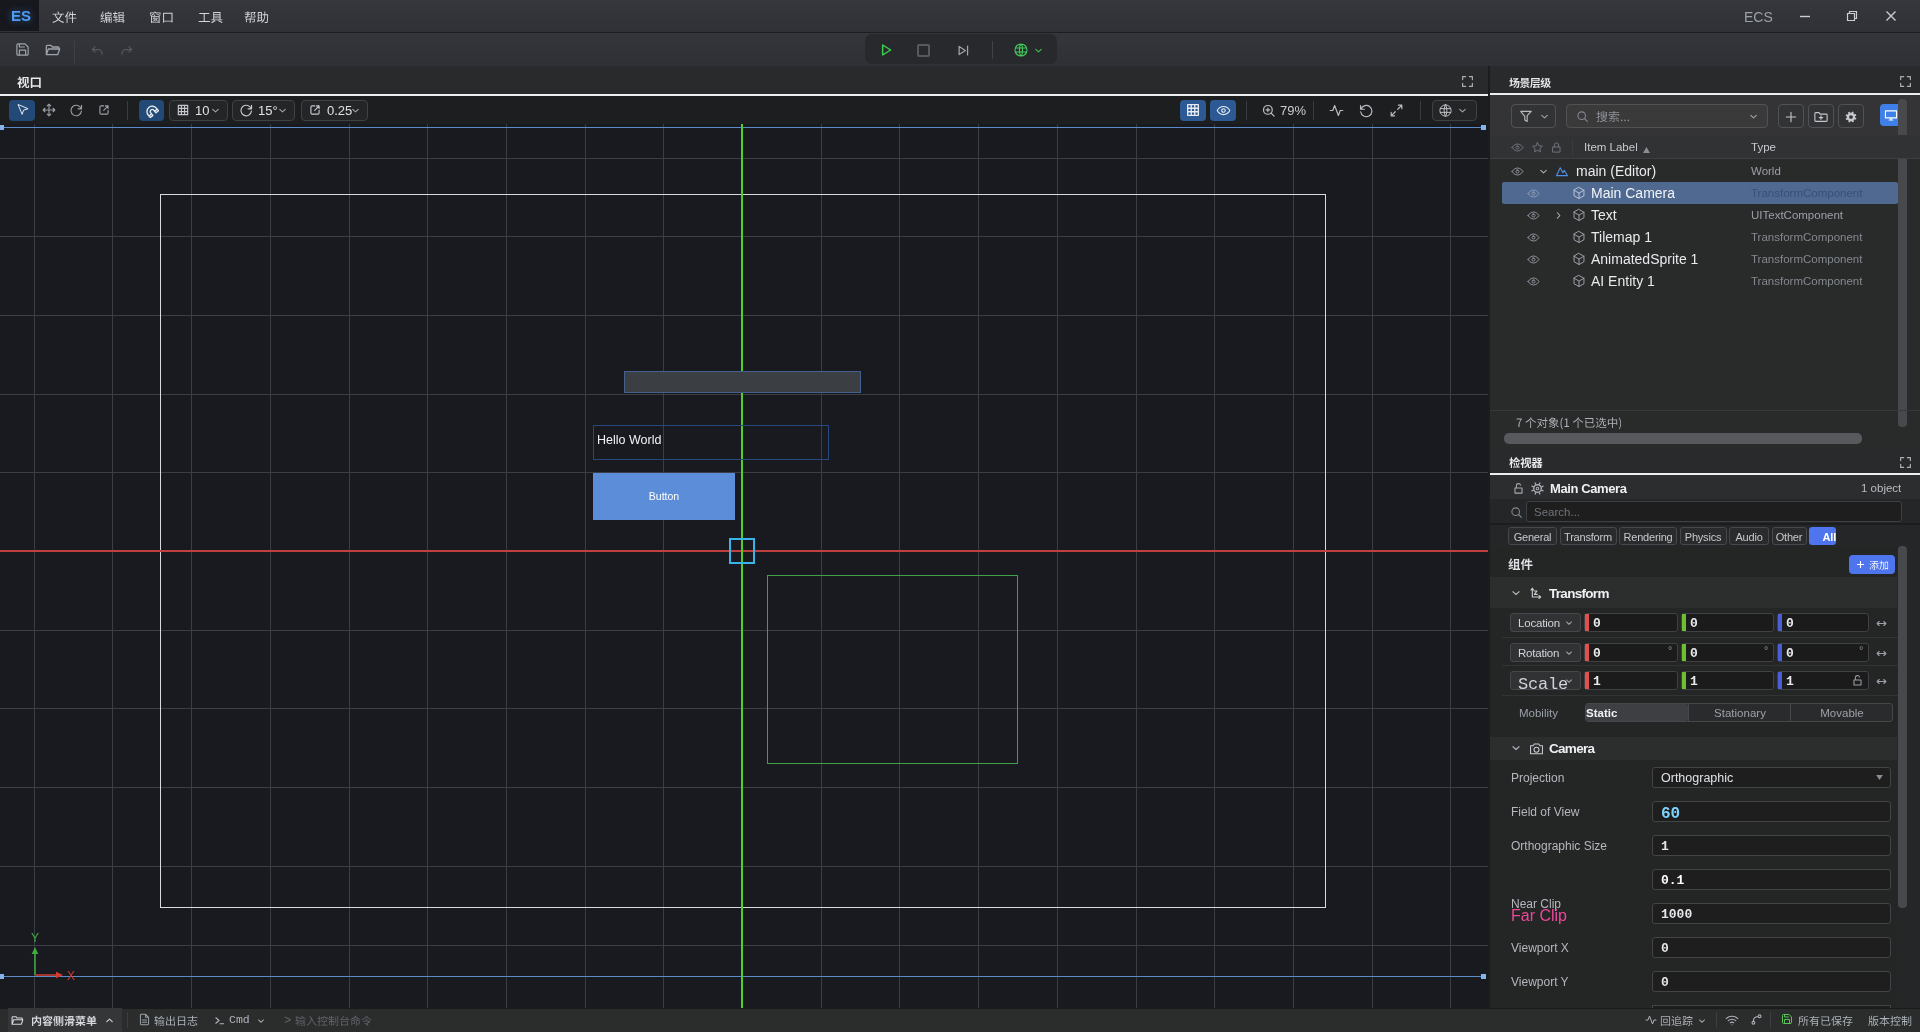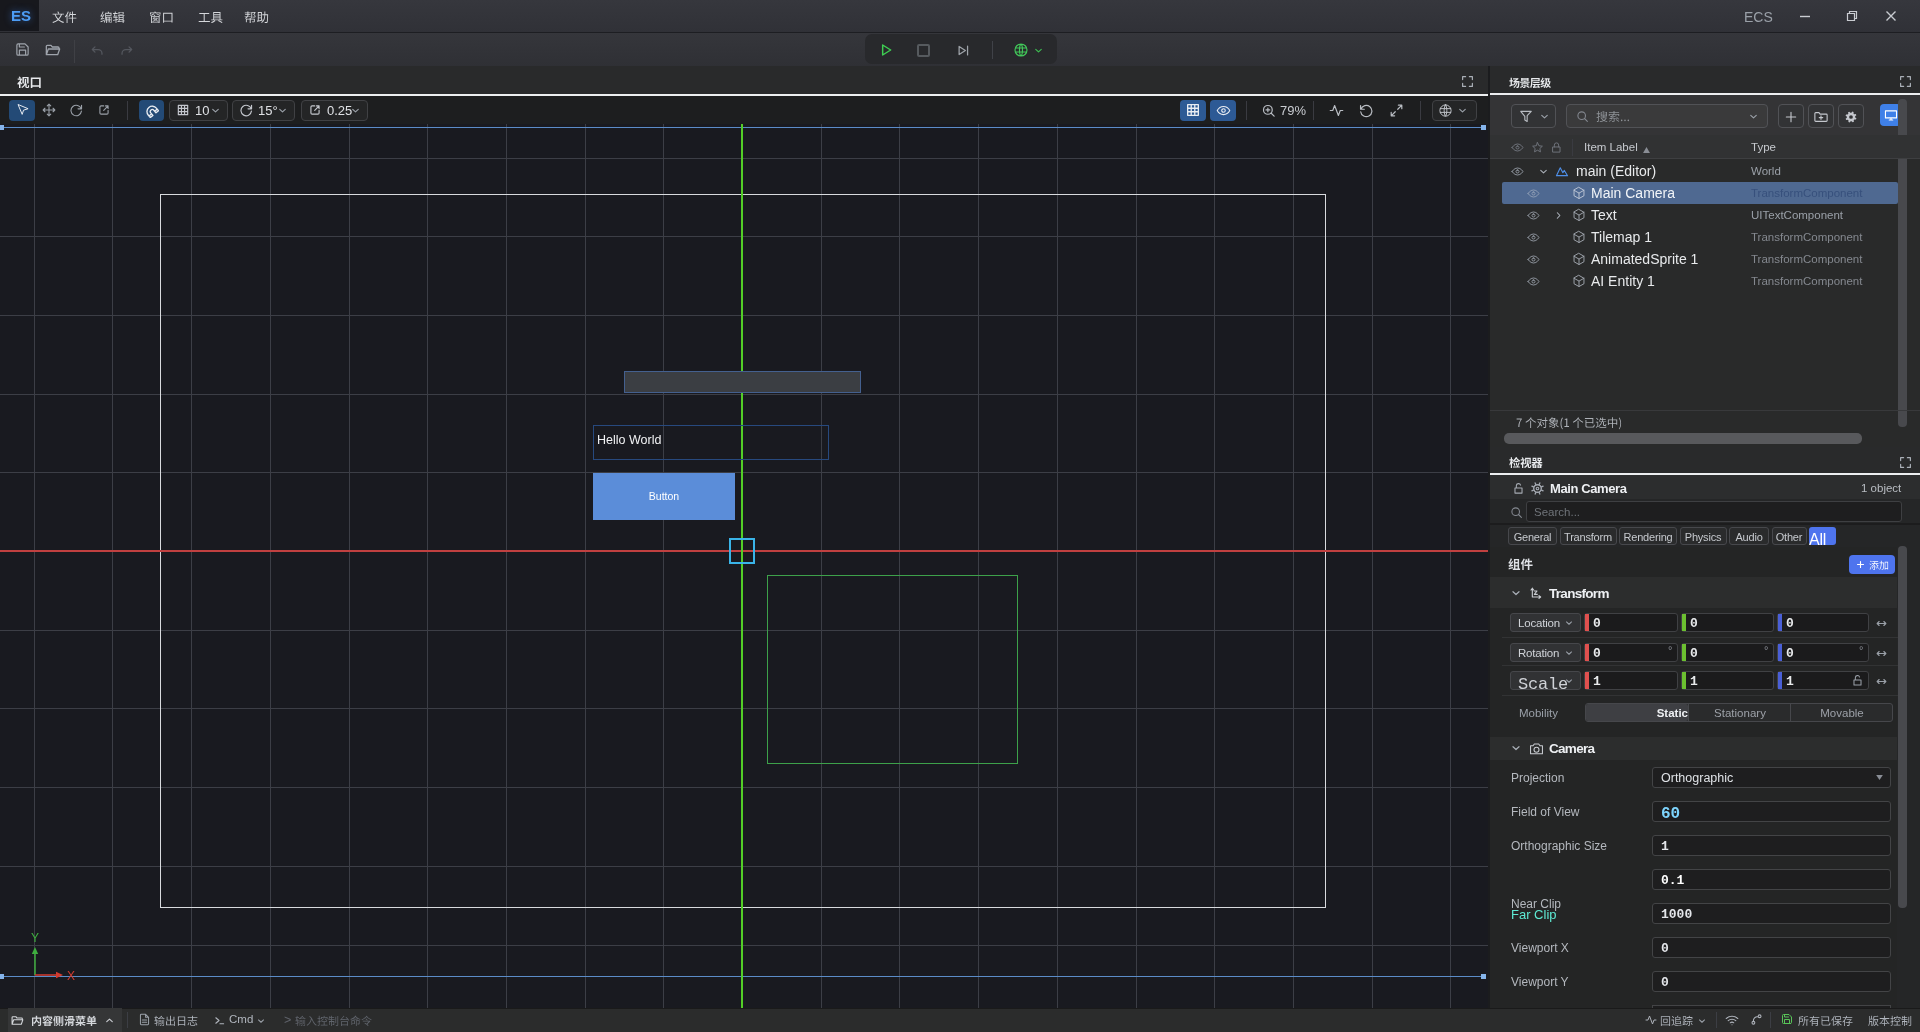--- a/index.html
+++ b/index.html
@@ -357,21 +357,21 @@
 <div style="position:absolute;left:1559.5px;top:532px;width:57px;font-family:'Liberation Sans',sans-serif;font-size:11px;color:#c6c9ce;width:57px;text-align:center;letter-spacing:-0.2px;white-space:nowrap;line-height:1">Transform</div>
 <div style="position:absolute;left:1619.0px;top:527px;width:58px;height:18px;background:#2a2b2c;border:1px solid #47484c;border-radius:3px;"></div>
 <div style="position:absolute;left:1619.0px;top:532px;width:58px;font-family:'Liberation Sans',sans-serif;font-size:11px;color:#c6c9ce;width:58px;text-align:center;letter-spacing:-0.2px;white-space:nowrap;line-height:1">Rendering</div>
 <div style="position:absolute;left:1679.5px;top:527px;width:47px;height:18px;background:#2a2b2c;border:1px solid #47484c;border-radius:3px;"></div>
 <div style="position:absolute;left:1679.5px;top:532px;width:47px;font-family:'Liberation Sans',sans-serif;font-size:11px;color:#c6c9ce;width:47px;text-align:center;letter-spacing:-0.2px;white-space:nowrap;line-height:1">Physics</div>
 <div style="position:absolute;left:1729.0px;top:527px;width:40px;height:18px;background:#2a2b2c;border:1px solid #47484c;border-radius:3px;"></div>
 <div style="position:absolute;left:1729.0px;top:532px;width:40px;font-family:'Liberation Sans',sans-serif;font-size:11px;color:#c6c9ce;width:40px;text-align:center;letter-spacing:-0.2px;white-space:nowrap;line-height:1">Audio</div>
 <div style="position:absolute;left:1771.5px;top:527px;width:35px;height:18px;background:#2a2b2c;border:1px solid #47484c;border-radius:3px;"></div>
 <div style="position:absolute;left:1771.5px;top:532px;width:35px;font-family:'Liberation Sans',sans-serif;font-size:11px;color:#c6c9ce;width:35px;text-align:center;letter-spacing:-0.2px;white-space:nowrap;line-height:1">Other</div>
 <div style="position:absolute;left:1809.0px;top:527px;width:27px;height:18px;background:#4e74ee;border-radius:3px;"></div>
-<div style="position:absolute;left:1809.0px;top:532px;width:27px;font-family:'Liberation Sans',sans-serif;font-size:16px;color:#fff;font-weight:normal;width:27px;text-align:left;letter-spacing:-0.2px;white-space:nowrap;line-height:1">All</div>
+<div style="position:absolute;left:1809.0px;top:532px;width:27px;font-family:'Liberation Sans',sans-serif;font-size:11px;color:#fff;font-weight:bold;width:27px;text-align:right;letter-spacing:-0.2px;white-space:nowrap;line-height:1">All</div>
 <div style="position:absolute;left:1490px;top:547px;width:407px;height:461px;background:#242525;"></div>
 <svg style="position:absolute;left:1508px;top:555px;overflow:visible" width="29" height="18">
     <path transform="translate(0,14)" d="M0.6 -1.0 0.8 0.5C2.0 0.1 3.6 -0.3 5.1 -0.7L4.9 -1.9C3.3 -1.6 1.7 -1.2 0.6 -1.0ZM5.9 -10.0V-0.5H4.8V0.9H12.1V-0.5H11.1V-10.0ZM7.4 -0.5V-2.4H9.6V-0.5ZM7.4 -5.5H9.6V-3.7H7.4ZM7.4 -6.9V-8.7H9.6V-6.9ZM0.9 -5.2C1.1 -5.3 1.4 -5.4 2.6 -5.5C2.1 -4.9 1.8 -4.4 1.6 -4.2C1.1 -3.7 0.9 -3.4 0.5 -3.4C0.7 -3.0 0.9 -2.4 1.0 -2.1C1.3 -2.3 1.8 -2.5 5.1 -3.1C5.1 -3.4 5.1 -3.9 5.1 -4.3L2.9 -3.9C3.8 -4.9 4.6 -6.1 5.3 -7.3L4.2 -8.0C4.0 -7.6 3.7 -7.2 3.5 -6.7L2.2 -6.6C2.9 -7.7 3.6 -8.9 4.1 -10.0L2.8 -10.7C2.3 -9.2 1.5 -7.6 1.2 -7.2C0.9 -6.8 0.7 -6.6 0.4 -6.5C0.6 -6.1 0.8 -5.4 0.9 -5.2Z M16.4 -4.6V-3.1H19.8V1.1H21.4V-3.1H24.6V-4.6H21.4V-6.7H24.0V-8.2H21.4V-10.5H19.8V-8.2H18.8C18.9 -8.7 19.1 -9.2 19.2 -9.6L17.7 -9.9C17.4 -8.4 16.9 -6.8 16.2 -5.8C16.6 -5.7 17.2 -5.3 17.5 -5.1C17.8 -5.6 18.1 -6.1 18.3 -6.7H19.8V-4.6ZM15.5 -10.6C14.9 -8.8 13.8 -7.0 12.7 -5.9C13.0 -5.5 13.4 -4.7 13.5 -4.3C13.8 -4.6 14.0 -4.9 14.3 -5.2V1.1H15.7V-7.4C16.2 -8.3 16.6 -9.2 16.9 -10.1Z" fill="#dfe2e6"></path>
   </svg>
 <div style="position:absolute;left:1849px;top:555px;width:46px;height:19px;background:#4e74ee;border-radius:4px;"></div>
 <svg style="position:absolute;left:1856px;top:560px" width="9" height="9" viewBox="0 0 24 24" fill="none" stroke="#fff" stroke-width="3.0" stroke-linecap="round" stroke-linejoin="round">
     <path d="M12 4v16 M4 12h16"></path>
   </svg>
 <svg style="position:absolute;left:1869px;top:557.5px;overflow:visible" width="24" height="15">
     <path transform="translate(0,11)" d="M4.1 -2.9C3.8 -2.1 3.4 -1.3 2.8 -0.8L3.4 -0.3C4.0 -0.9 4.4 -1.9 4.7 -2.7ZM6.4 -2.5C6.7 -1.9 7.0 -1.0 7.1 -0.4L7.7 -0.6C7.6 -1.2 7.3 -2.1 7.0 -2.7ZM7.7 -2.8C8.2 -2.0 8.8 -1.0 9.1 -0.3L9.7 -0.6C9.4 -1.3 8.8 -2.3 8.2 -3.1ZM5.3 -4.0V-0.0C5.3 0.1 5.3 0.1 5.2 0.1C5.0 0.1 4.6 0.1 4.1 0.1C4.2 0.3 4.3 0.6 4.3 0.8C5.0 0.8 5.4 0.8 5.7 0.7C6.0 0.6 6.0 0.4 6.0 -0.0V-4.0ZM0.8 -7.8C1.4 -7.5 2.1 -7.0 2.5 -6.7L2.9 -7.3C2.6 -7.6 1.9 -8.0 1.3 -8.3ZM0.4 -5.1C1.0 -4.8 1.7 -4.4 2.0 -4.0L2.5 -4.7C2.1 -5.0 1.4 -5.4 0.8 -5.6ZM0.6 0.2 1.3 0.7C1.7 -0.2 2.2 -1.4 2.6 -2.4L2.0 -2.8C1.6 -1.7 1.0 -0.5 0.6 0.2ZM3.3 -7.8V-7.1H5.5C5.4 -6.7 5.2 -6.2 5.0 -5.8H2.8V-5.1H4.7C4.2 -4.3 3.5 -3.6 2.5 -3.1C2.7 -3.0 2.9 -2.7 3.0 -2.5C4.1 -3.1 4.9 -4.0 5.5 -5.1H6.8C7.3 -4.1 8.3 -3.2 9.2 -2.7C9.3 -2.9 9.6 -3.1 9.7 -3.3C8.9 -3.6 8.1 -4.3 7.5 -5.1H9.5V-5.8H5.8C6.0 -6.2 6.2 -6.7 6.3 -7.1H9.2V-7.8Z M15.7 -7.2V0.7H16.4V-0.1H18.4V0.6H19.1V-7.2ZM16.4 -0.8V-6.4H18.4V-0.8ZM11.9 -8.3 11.9 -6.5H10.5V-5.8H11.9C11.8 -3.2 11.5 -1.0 10.3 0.3C10.5 0.4 10.7 0.6 10.9 0.8C12.2 -0.7 12.6 -3.1 12.7 -5.8H14.2C14.1 -1.9 14.0 -0.6 13.8 -0.3C13.7 -0.1 13.6 -0.1 13.4 -0.1C13.3 -0.1 12.8 -0.1 12.4 -0.1C12.5 0.1 12.6 0.4 12.6 0.6C13.0 0.6 13.5 0.7 13.8 0.6C14.1 0.6 14.3 0.5 14.4 0.2C14.8 -0.2 14.8 -1.7 14.9 -6.1C14.9 -6.2 14.9 -6.5 14.9 -6.5H12.7L12.7 -8.3Z" fill="#ffffff"></path>
@@ -440,21 +440,21 @@
 <svg style="position:absolute;left:1851px;top:674px" width="13" height="13" viewBox="0 0 24 24" fill="none" stroke="#9aa0a8" stroke-width="1.9" stroke-linecap="round" stroke-linejoin="round">
     <path d="M5.5 11h13v9.5h-13z M8 11V7a4 4 0 0 1 7.8-1.3"></path>
   </svg>
 <svg style="position:absolute;left:1874px;top:674px" width="15" height="15" viewBox="0 0 24 24" fill="none" stroke="#9aa0a8" stroke-width="1.8" stroke-linecap="round" stroke-linejoin="round">
     <path d="M5 12h14 M5 12l3.2-3.2 M5 12l3.2 3.2 M19 12l-3.2-3.2 M19 12l-3.2 3.2"></path>
   </svg>
 <div style="position:absolute;left:1502px;top:695px;width:396px;height:1px;background:#323334;"></div>
 <div style="position:absolute;left:1519px;top:708px;font-family:'Liberation Sans',sans-serif;font-size:11.5px;color:#9aa0a8;white-space:nowrap;line-height:1">Mobility</div>
 <div style="position:absolute;left:1585px;top:703px;width:308px;height:19px;border:1px solid #46474b;border-radius:3px;background:#2a2b2c;"></div>
 <div style="position:absolute;left:1586px;top:704px;width:102px;height:17px;background:#3e3f43;border-radius:2px;"></div>
-<div style="position:absolute;left:1586px;top:708px;width:102px;font-family:'Liberation Sans',sans-serif;font-size:11.5px;color:#eef0f3;font-weight:bold;width:102px;text-align:right;white-space:nowrap;line-height:1">Static</div>
+<div style="position:absolute;left:1586px;top:708px;width:102px;font-family:'Liberation Sans',sans-serif;font-size:11.5px;color:#eef0f3;font-weight:bold;width:102px;text-align:left;white-space:nowrap;line-height:1">Static</div>
 <div style="position:absolute;left:1688px;top:704px;width:1px;height:17px;background:#46474b;"></div>
 <div style="position:absolute;left:1689px;top:708px;width:102px;font-family:'Liberation Sans',sans-serif;font-size:11.5px;color:#9da1a8;width:102px;text-align:center;white-space:nowrap;line-height:1">Stationary</div>
 <div style="position:absolute;left:1790px;top:704px;width:1px;height:17px;background:#46474b;"></div>
 <div style="position:absolute;left:1791px;top:708px;width:102px;font-family:'Liberation Sans',sans-serif;font-size:11.5px;color:#9da1a8;width:102px;text-align:center;white-space:nowrap;line-height:1">Movable</div>
 <div style="position:absolute;left:1490px;top:737px;width:407px;height:23px;background:#2c2d2d;"></div>
 <svg style="position:absolute;left:1510px;top:742px" width="12" height="12" viewBox="0 0 24 24" fill="none" stroke="#aab0b8" stroke-width="2.4" stroke-linecap="round" stroke-linejoin="round">
     <path d="M6 9.5l6 5.5 6-5.5"></path>
   </svg>
 <svg style="position:absolute;left:1529px;top:741px" width="15" height="15" viewBox="0 0 24 24" fill="none" stroke="#c9ccd1" stroke-width="1.7" stroke-linecap="round" stroke-linejoin="round">
     <path d="M2.5 7.5h4l2-2.8h7l2 2.8h4v13h-19z M12 10a4 4 0 1 0 0 8 4 4 0 0 0 0-8z"></path>
@@ -468,21 +468,21 @@
   </svg>
 <div style="position:absolute;left:1511px;top:806px;font-family:'Liberation Sans',sans-serif;font-size:12px;color:#b4b8be;white-space:nowrap;line-height:1">Field of View</div>
 <div style="position:absolute;left:1652px;top:801px;width:239px;height:21px;background:#1e1e1f;border:1px solid #434446;border-radius:3px;"></div>
 <div style="position:absolute;left:1661px;top:805.5px;font-family:'Liberation Mono',sans-serif;font-size:16px;color:#7dd3fc;font-weight:bold;white-space:nowrap;line-height:1">60</div>
 <div style="position:absolute;left:1511px;top:840px;font-family:'Liberation Sans',sans-serif;font-size:12px;color:#b4b8be;white-space:nowrap;line-height:1">Orthographic Size</div>
 <div style="position:absolute;left:1652px;top:835px;width:239px;height:21px;background:#1e1e1f;border:1px solid #434446;border-radius:3px;"></div>
 <div style="position:absolute;left:1661px;top:839.5px;font-family:'Liberation Mono',sans-serif;font-size:13px;color:#e4e6ea;font-weight:bold;white-space:nowrap;line-height:1">1</div>
 <div style="position:absolute;left:1511px;top:898px;font-family:'Liberation Sans',sans-serif;font-size:12px;color:#b4b8be;white-space:nowrap;line-height:1">Near Clip</div>
 <div style="position:absolute;left:1652px;top:869px;width:239px;height:21px;background:#1e1e1f;border:1px solid #434446;border-radius:3px;"></div>
 <div style="position:absolute;left:1661px;top:873.5px;font-family:'Liberation Mono',sans-serif;font-size:13px;color:#ffffff;font-weight:bold;white-space:nowrap;line-height:1">0.1</div>
-<div style="position:absolute;left:1511px;top:908px;font-family:'Liberation Sans',sans-serif;font-size:13px;color:#5eead4;white-space:nowrap;line-height:1">Far Clip</div>
+<div style="position:absolute;left:1511px;top:908px;font-family:'Liberation Sans',sans-serif;font-size:16px;color:#ec4899;white-space:nowrap;line-height:1">Far Clip</div>
 <div style="position:absolute;left:1652px;top:903px;width:239px;height:21px;background:#1e1e1f;border:1px solid #434446;border-radius:3px;"></div>
 <div style="position:absolute;left:1661px;top:907.5px;font-family:'Liberation Mono',sans-serif;font-size:13px;color:#e4e6ea;font-weight:bold;white-space:nowrap;line-height:1">1000</div>
 <div style="position:absolute;left:1511px;top:942px;font-family:'Liberation Sans',sans-serif;font-size:12px;color:#b4b8be;white-space:nowrap;line-height:1">Viewport X</div>
 <div style="position:absolute;left:1652px;top:937px;width:239px;height:21px;background:#1e1e1f;border:1px solid #434446;border-radius:3px;"></div>
 <div style="position:absolute;left:1661px;top:941.5px;font-family:'Liberation Mono',sans-serif;font-size:13px;color:#e4e6ea;font-weight:bold;white-space:nowrap;line-height:1">0</div>
 <div style="position:absolute;left:1511px;top:976px;font-family:'Liberation Sans',sans-serif;font-size:12px;color:#b4b8be;white-space:nowrap;line-height:1">Viewport Y</div>
 <div style="position:absolute;left:1652px;top:971px;width:239px;height:21px;background:#1e1e1f;border:1px solid #434446;border-radius:3px;"></div>
 <div style="position:absolute;left:1661px;top:975.5px;font-family:'Liberation Mono',sans-serif;font-size:13px;color:#e4e6ea;font-weight:bold;white-space:nowrap;line-height:1">0</div>
 <div style="position:absolute;left:1652px;top:1005px;width:239px;height:3px;background:#1e1e1f;border:1px solid #434446;border-bottom:none;"></div>
 <div style="position:absolute;left:1898px;top:546px;width:9px;height:362px;background:#48494d;border-radius:4px;"></div>
@@ -500,21 +500,21 @@
 <div style="position:absolute;left:127px;top:1012px;width:1px;height:16px;background:#3c3e44;"></div>
 <svg style="position:absolute;left:138px;top:1013px" width="13" height="13" viewBox="0 0 24 24" fill="none" stroke="#9aa0a8" stroke-width="1.9" stroke-linecap="round" stroke-linejoin="round">
     <path d="M14 2.5H6A1.5 1.5 0 0 0 4.5 4v16A1.5 1.5 0 0 0 6 21.5h12a1.5 1.5 0 0 0 1.5-1.5V8z M14 2.5V8h5.5 M8 13h8 M8 17h8"></path>
   </svg>
 <svg style="position:absolute;left:154px;top:1012.5px;overflow:visible" width="48" height="16">
     <path transform="translate(0,12)" d="M8.1 -4.9V-0.9H8.7V-4.9ZM9.5 -5.3V-0.1C9.5 0.1 9.4 0.1 9.3 0.1C9.2 0.1 8.7 0.1 8.2 0.1C8.3 0.3 8.4 0.6 8.4 0.8C9.1 0.8 9.5 0.8 9.8 0.7C10.1 0.5 10.1 0.3 10.1 -0.1V-5.3ZM0.8 -3.6C0.9 -3.7 1.2 -3.8 1.5 -3.8H2.4V-2.3C1.7 -2.1 1.0 -1.9 0.5 -1.8L0.6 -1.1L2.4 -1.5V0.9H3.1V-1.7L4.0 -1.9L4.0 -2.6L3.1 -2.4V-3.8H4.0V-4.5H3.1V-6.2H2.4V-4.5H1.5C1.7 -5.3 2.0 -6.2 2.2 -7.2H4.0V-7.9H2.4C2.5 -8.3 2.5 -8.7 2.6 -9.1L1.8 -9.2C1.8 -8.8 1.7 -8.3 1.6 -7.9H0.5V-7.2H1.5C1.3 -6.3 1.1 -5.5 1.0 -5.2C0.8 -4.7 0.7 -4.4 0.5 -4.3C0.6 -4.1 0.7 -3.8 0.8 -3.6ZM7.2 -9.3C6.5 -8.1 5.2 -7.0 3.8 -6.4C4.0 -6.2 4.2 -6.0 4.4 -5.8C4.7 -6.0 5.0 -6.1 5.2 -6.3V-5.9H9.3V-6.4C9.6 -6.2 9.9 -6.1 10.2 -5.9C10.3 -6.1 10.5 -6.4 10.7 -6.6C9.6 -7.1 8.5 -7.7 7.7 -8.6L7.9 -9.0ZM5.6 -6.5C6.2 -7.0 6.8 -7.5 7.2 -8.1C7.8 -7.5 8.4 -7.0 9.1 -6.5ZM6.8 -4.5V-3.6H5.2V-4.5ZM4.6 -5.1V0.8H5.2V-1.4H6.8V0.0C6.8 0.1 6.7 0.1 6.6 0.1C6.5 0.1 6.2 0.1 5.9 0.1C6.0 0.3 6.1 0.6 6.1 0.8C6.6 0.8 6.9 0.8 7.2 0.7C7.4 0.6 7.4 0.4 7.4 0.0V-5.1ZM5.2 -3.0H6.8V-2.1H5.2Z M12.1 -3.8V0.2H20.0V0.9H20.8V-3.8H20.0V-0.6H16.9V-4.4H20.4V-8.2H19.5V-5.2H16.9V-9.2H16.0V-5.2H13.5V-8.2H12.7V-4.4H16.0V-0.6H13.1V-3.8Z M24.8 -3.9H30.3V-0.8H24.8ZM24.8 -4.7V-7.7H30.3V-4.7ZM23.9 -8.5V0.8H24.8V0.0H30.3V0.7H31.2V-8.5Z M36.0 -2.8V-0.4C36.0 0.5 36.3 0.7 37.6 0.7C37.8 0.7 39.8 0.7 40.1 0.7C41.2 0.7 41.4 0.4 41.5 -1.1C41.3 -1.1 41.0 -1.2 40.8 -1.4C40.7 -0.2 40.6 -0.0 40.0 -0.0C39.6 -0.0 38.0 -0.0 37.6 -0.0C36.9 -0.0 36.8 -0.1 36.8 -0.4V-2.8ZM37.2 -3.5C38.1 -2.9 39.1 -2.1 39.6 -1.6L40.2 -2.1C39.7 -2.7 38.6 -3.5 37.7 -4.0ZM41.2 -2.6C41.7 -1.6 42.4 -0.4 42.6 0.4L43.4 0.1C43.1 -0.7 42.5 -1.9 41.9 -2.8ZM34.6 -2.7C34.4 -1.9 34.0 -0.7 33.5 -0.1L34.3 0.3C34.8 -0.4 35.2 -1.6 35.4 -2.5ZM38.0 -9.2V-7.7H33.6V-6.9H38.0V-5.0H34.3V-4.2H42.7V-5.0H38.9V-6.9H43.4V-7.7H38.9V-9.2Z" fill="#b0b5bd"></path>
   </svg>
 <svg style="position:absolute;left:214px;top:1015px" width="11" height="11" viewBox="0 0 24 24" fill="none" stroke="#b0b5bd" stroke-width="2.4" stroke-linecap="round" stroke-linejoin="round">
     <path d="M4 6l7 6-7 6 M13 19h8"></path>
   </svg>
-<div style="position:absolute;left:229px;top:1014px;font-family:Liberation Sans, sans-serif;font-size:11.5px;color:#b0b5bd;white-space:nowrap;line-height:1">Cmd</div>
+<div style="position:absolute;left:229px;top:1014px;font-family:Liberation Mono, monospace;font-size:11.5px;color:#b0b5bd;white-space:nowrap;line-height:1">Cmd</div>
 <svg style="position:absolute;left:256px;top:1016px" width="10" height="10" viewBox="0 0 24 24" fill="none" stroke="#9aa0a8" stroke-width="2.6" stroke-linecap="round" stroke-linejoin="round">
     <path d="M6 9.5l6 5.5 6-5.5"></path>
   </svg>
 <div style="position:absolute;left:284px;top:1013.5px;font-family:'Liberation Sans',sans-serif;font-size:12.5px;color:#60646c;white-space:nowrap;line-height:1">&gt;</div>
 <svg style="position:absolute;left:295px;top:1012.5px;overflow:visible" width="81" height="16">
     <path transform="translate(0,12)" d="M8.1 -4.9V-0.9H8.7V-4.9ZM9.5 -5.3V-0.1C9.5 0.1 9.4 0.1 9.3 0.1C9.2 0.1 8.7 0.1 8.2 0.1C8.3 0.3 8.4 0.6 8.4 0.8C9.1 0.8 9.5 0.8 9.8 0.7C10.1 0.5 10.1 0.3 10.1 -0.1V-5.3ZM0.8 -3.6C0.9 -3.7 1.2 -3.8 1.5 -3.8H2.4V-2.3C1.7 -2.1 1.0 -1.9 0.5 -1.8L0.6 -1.1L2.4 -1.5V0.9H3.1V-1.7L4.0 -1.9L4.0 -2.6L3.1 -2.4V-3.8H4.0V-4.5H3.1V-6.2H2.4V-4.5H1.5C1.7 -5.3 2.0 -6.2 2.2 -7.2H4.0V-7.9H2.4C2.5 -8.3 2.5 -8.7 2.6 -9.1L1.8 -9.2C1.8 -8.8 1.7 -8.3 1.6 -7.9H0.5V-7.2H1.5C1.3 -6.3 1.1 -5.5 1.0 -5.2C0.8 -4.7 0.7 -4.4 0.5 -4.3C0.6 -4.1 0.7 -3.8 0.8 -3.6ZM7.2 -9.3C6.5 -8.1 5.2 -7.0 3.8 -6.4C4.0 -6.2 4.2 -6.0 4.4 -5.8C4.7 -6.0 5.0 -6.1 5.2 -6.3V-5.9H9.3V-6.4C9.6 -6.2 9.9 -6.1 10.2 -5.9C10.3 -6.1 10.5 -6.4 10.7 -6.6C9.6 -7.1 8.5 -7.7 7.7 -8.6L7.9 -9.0ZM5.6 -6.5C6.2 -7.0 6.8 -7.5 7.2 -8.1C7.8 -7.5 8.4 -7.0 9.1 -6.5ZM6.8 -4.5V-3.6H5.2V-4.5ZM4.6 -5.1V0.8H5.2V-1.4H6.8V0.0C6.8 0.1 6.7 0.1 6.6 0.1C6.5 0.1 6.2 0.1 5.9 0.1C6.0 0.3 6.1 0.6 6.1 0.8C6.6 0.8 6.9 0.8 7.2 0.7C7.4 0.6 7.4 0.4 7.4 0.0V-5.1ZM5.2 -3.0H6.8V-2.1H5.2Z M14.2 -8.3C15.0 -7.8 15.5 -7.2 16.0 -6.5C15.3 -3.4 13.9 -1.1 11.5 0.1C11.7 0.3 12.1 0.6 12.2 0.8C14.4 -0.5 15.9 -2.5 16.7 -5.4C17.9 -3.2 18.7 -0.6 21.2 0.8C21.2 0.5 21.5 0.1 21.6 -0.2C17.9 -2.4 18.3 -6.5 14.8 -9.0Z M29.6 -6.1C30.3 -5.5 31.3 -4.6 31.7 -4.1L32.3 -4.6C31.8 -5.1 30.8 -5.9 30.2 -6.5ZM28.2 -6.5C27.6 -5.8 26.8 -5.1 26.1 -4.6C26.2 -4.4 26.5 -4.1 26.6 -3.9C27.4 -4.5 28.3 -5.4 28.9 -6.3ZM23.8 -9.3V-7.1H22.5V-6.3H23.8V-3.7C23.3 -3.5 22.7 -3.4 22.4 -3.2L22.5 -2.4L23.8 -2.9V-0.2C23.8 -0.0 23.7 0.0 23.6 0.0C23.5 0.0 23.1 0.0 22.6 0.0C22.7 0.2 22.8 0.6 22.8 0.8C23.5 0.8 23.9 0.8 24.2 0.6C24.5 0.5 24.6 0.3 24.6 -0.2V-3.1L25.8 -3.6L25.6 -4.3L24.6 -4.0V-6.3H25.7V-7.1H24.6V-9.3ZM25.7 -0.2V0.5H32.6V-0.2H29.6V-3.0H31.8V-3.7H26.5V-3.0H28.7V-0.2ZM28.5 -9.1C28.6 -8.7 28.8 -8.3 28.9 -7.9H26.0V-6.0H26.8V-7.2H31.7V-6.1H32.5V-7.9H29.8C29.7 -8.3 29.5 -8.8 29.2 -9.3Z M40.4 -8.2V-2.1H41.2V-8.2ZM42.4 -9.1V-0.3C42.4 -0.1 42.3 -0.0 42.2 -0.0C42.0 -0.0 41.3 -0.0 40.7 -0.0C40.8 0.2 40.9 0.6 41.0 0.8C41.8 0.8 42.4 0.8 42.7 0.7C43.1 0.5 43.2 0.3 43.2 -0.3V-9.1ZM34.6 -9.0C34.3 -7.9 34.0 -6.8 33.5 -6.1C33.7 -6.0 34.0 -5.9 34.2 -5.8C34.4 -6.1 34.6 -6.5 34.7 -6.9H36.2V-5.7H33.5V-5.0H36.2V-3.9H34.0V-0.0H34.7V-3.1H36.2V0.9H37.0V-3.1H38.5V-0.9C38.5 -0.7 38.5 -0.7 38.3 -0.7C38.2 -0.7 37.9 -0.7 37.4 -0.7C37.5 -0.5 37.6 -0.2 37.6 0.0C38.2 0.0 38.7 0.0 38.9 -0.1C39.2 -0.3 39.3 -0.5 39.3 -0.8V-3.9H37.0V-5.0H39.6V-5.7H37.0V-6.9H39.2V-7.7H37.0V-9.2H36.2V-7.7H35.0C35.1 -8.0 35.2 -8.4 35.3 -8.8Z M46.0 -3.8V0.9H46.8V0.3H52.2V0.8H53.0V-3.8ZM46.8 -0.5V-3.0H52.2V-0.5ZM45.4 -4.7C45.8 -4.9 46.5 -4.9 52.8 -5.2C53.1 -4.9 53.3 -4.6 53.5 -4.3L54.2 -4.8C53.6 -5.7 52.3 -7.1 51.2 -8.0L50.6 -7.6C51.1 -7.1 51.7 -6.5 52.2 -5.9L46.5 -5.7C47.5 -6.6 48.5 -7.7 49.4 -8.9L48.6 -9.3C47.7 -7.9 46.4 -6.5 46.0 -6.1C45.6 -5.8 45.4 -5.6 45.1 -5.5C45.2 -5.3 45.3 -4.9 45.4 -4.7Z M60.6 -9.4C59.5 -7.9 57.4 -6.5 55.4 -6.0C55.5 -5.7 55.7 -5.4 55.9 -5.2C56.7 -5.4 57.5 -5.8 58.3 -6.3V-5.6H62.7V-6.3C63.4 -5.9 64.2 -5.5 65.0 -5.2C65.2 -5.5 65.4 -5.8 65.6 -6.0C63.9 -6.4 62.0 -7.5 61.0 -8.6L61.2 -8.9ZM58.3 -6.3C59.2 -6.8 59.9 -7.4 60.5 -8.1C61.1 -7.4 61.8 -6.8 62.6 -6.3ZM56.4 -4.7V0.0H57.2V-0.9H59.8V-4.7ZM57.2 -3.9H59.0V-1.6H57.2ZM60.9 -4.7V0.9H61.7V-3.9H63.8V-1.6C63.8 -1.4 63.8 -1.4 63.6 -1.4C63.5 -1.4 63.0 -1.4 62.3 -1.4C62.4 -1.2 62.6 -0.9 62.6 -0.6C63.4 -0.6 63.9 -0.6 64.3 -0.8C64.6 -0.9 64.6 -1.1 64.6 -1.6V-4.7Z M70.4 -6.1C71.0 -5.6 71.7 -4.9 72.1 -4.4L72.7 -5.0C72.4 -5.4 71.6 -6.1 71.0 -6.6ZM67.8 -4.2V-3.4H73.8C73.2 -2.7 72.4 -1.9 71.6 -1.2C71.1 -1.6 70.5 -1.9 70.0 -2.2L69.4 -1.7C70.6 -0.9 72.2 0.2 72.9 0.9L73.6 0.2C73.2 -0.0 72.8 -0.4 72.3 -0.7C73.4 -1.8 74.6 -3.0 75.4 -3.8L74.8 -4.2L74.7 -4.2ZM71.6 -9.3C70.5 -7.7 68.4 -6.2 66.4 -5.4C66.6 -5.2 66.9 -4.9 67.0 -4.7C68.6 -5.5 70.3 -6.6 71.5 -7.9C72.8 -6.7 74.6 -5.4 76.1 -4.7C76.2 -5.0 76.5 -5.3 76.7 -5.5C75.2 -6.1 73.2 -7.3 72.1 -8.5L72.4 -8.9Z" fill="#60646c"></path>
   </svg>
 <svg style="position:absolute;left:1645px;top:1014px" width="12" height="12" viewBox="0 0 24 24" fill="none" stroke="#aeb3bb" stroke-width="2.0" stroke-linecap="round" stroke-linejoin="round">
     <path d="M2 12h4l3-8 6 16 3-8h4"></path>
   </svg>

